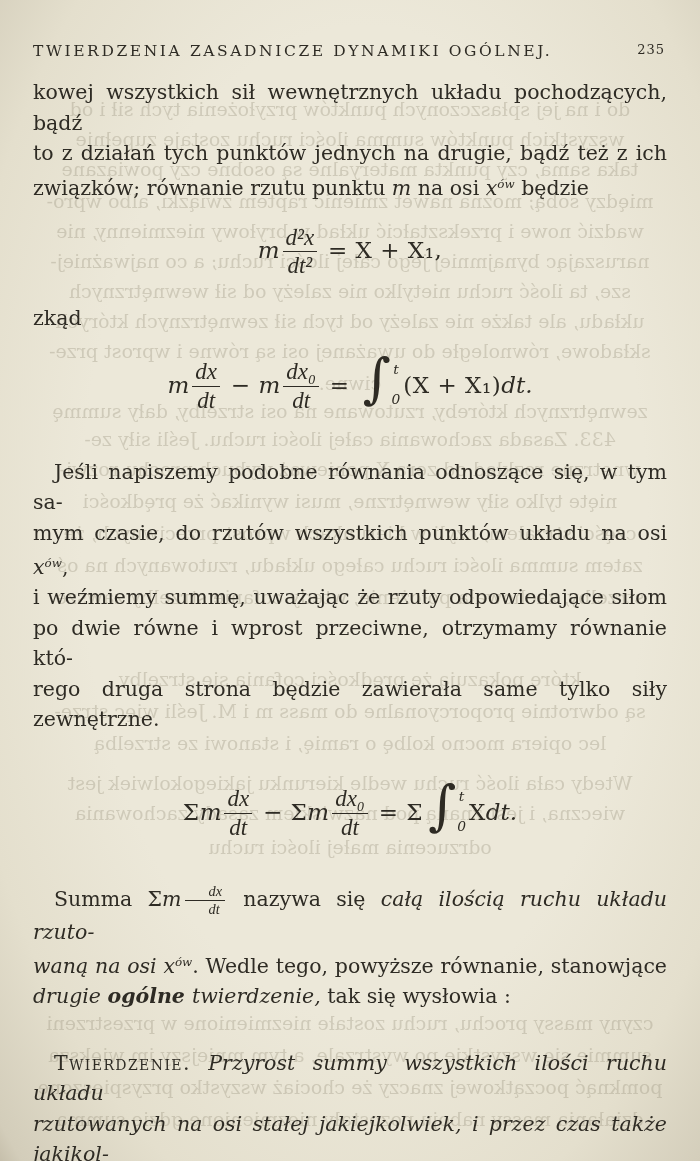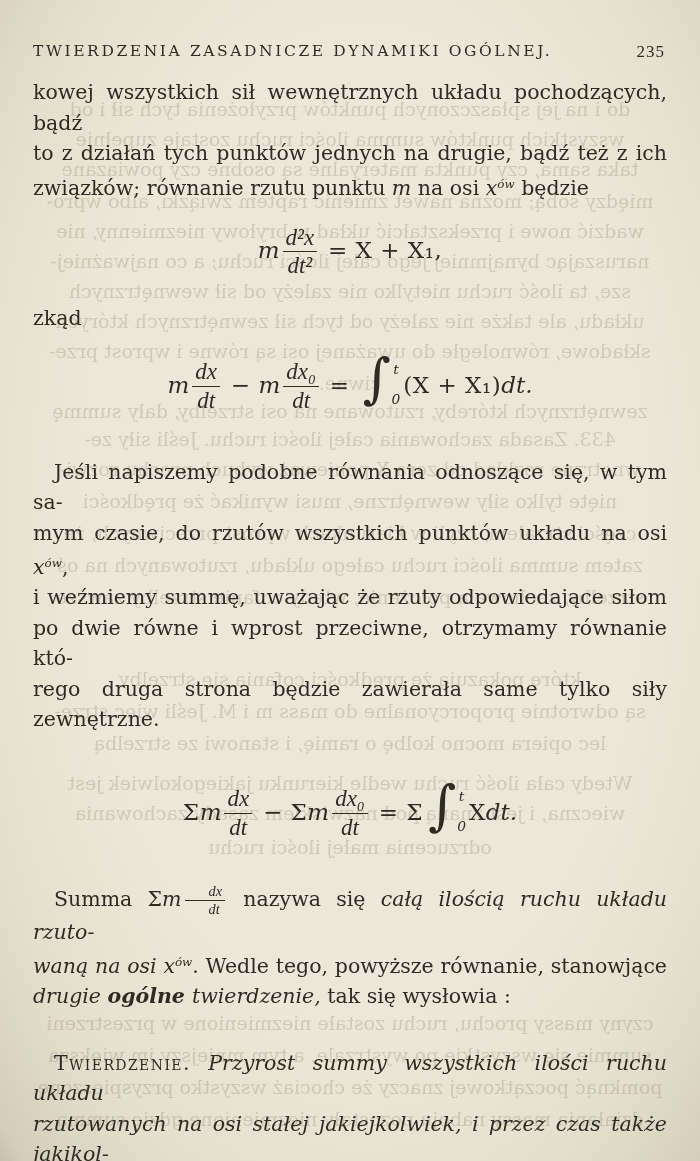--- a/index.html
+++ b/index.html
@@ -13,21 +13,21 @@
   .ghost-layer{position:absolute;inset:0;z-index:1;pointer-events:none;}
   .ghost{
     position:absolute;left:30px;right:30px;
     transform:scaleX(-1);
     color:#8f8873;opacity:0.30;filter:blur(0.7px);
     font-size:19px;white-space:nowrap;overflow:hidden;text-align:center;
   }
   .content{position:absolute;left:33px;right:33px;top:0;z-index:2;}
   .header{position:relative;margin-top:42px;height:22px;text-align:left;
     font-size:15.5px;letter-spacing:2.6px;white-space:nowrap;}
-  .pageno{position:absolute;right:2px;top:0;font-size:17px;letter-spacing:1px;font-family:Liberation Serif, serif;}
+  .pageno{position:absolute;right:2px;top:0;font-size:13px;letter-spacing:1px;}
   .body-copy{margin-top:13px;font-size:20.5px;line-height:30.5px;}
   .para{margin:0;}
   .para.sp{margin-top:36px;}
   .jline{text-align:justify;text-align-last:justify;}
   .jline.last{text-align-last:left;}
   .jline.plain{text-align:left;text-align-last:left;margin-top:16px;}
   .findent{text-indent:21px;}
   .r{}
   .i{font-style:italic;}
   .bi{font-style:italic;font-weight:700;}

